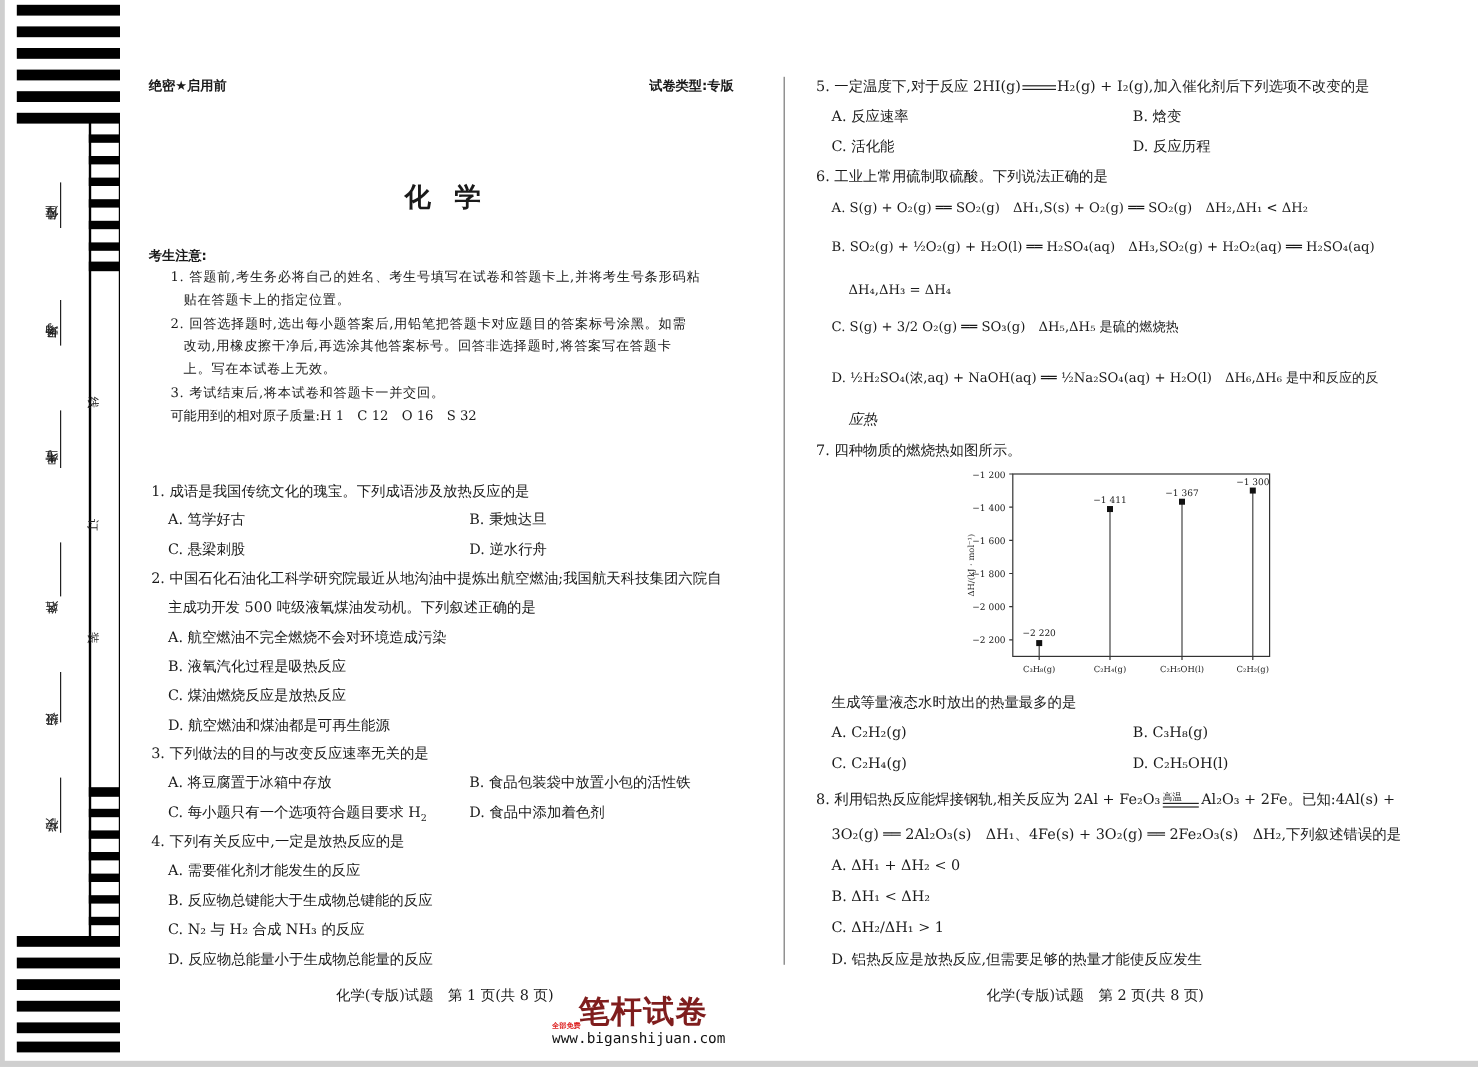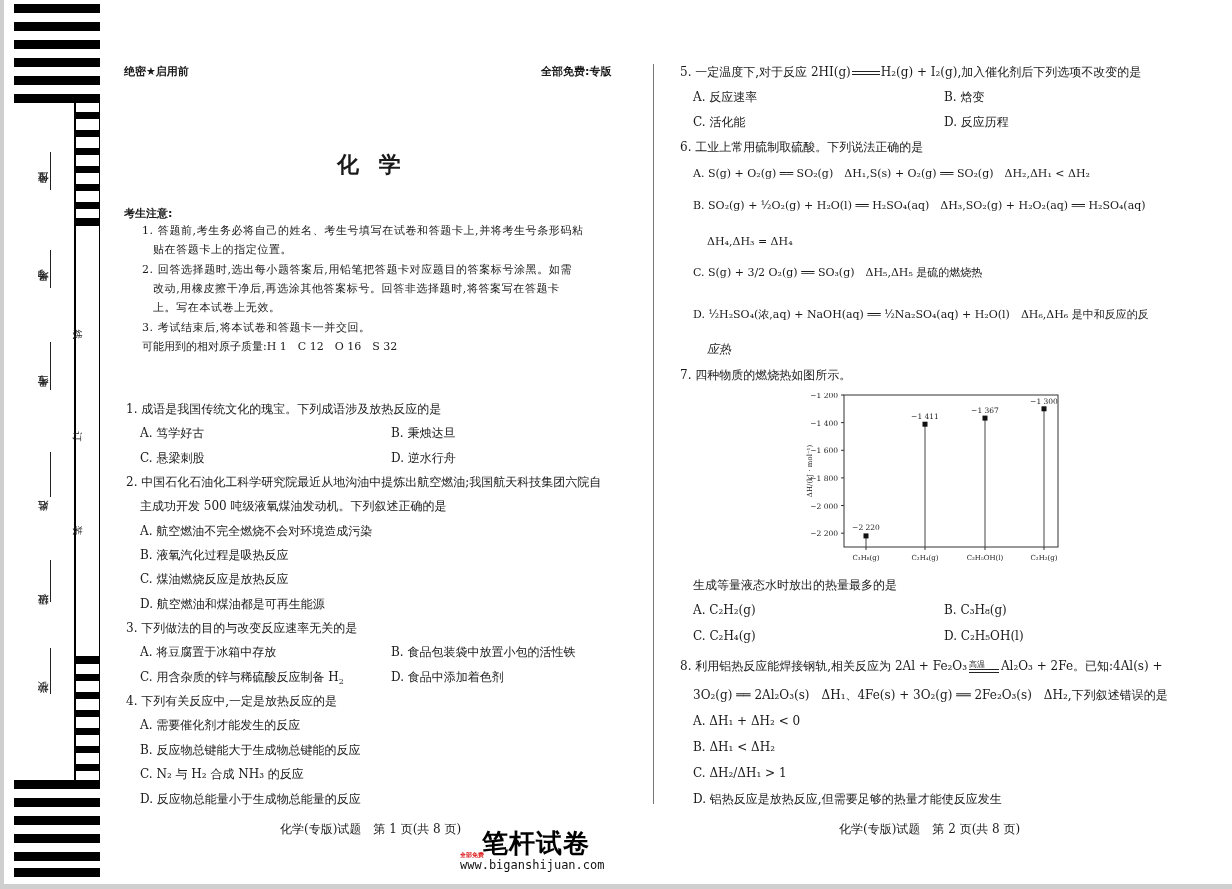--- a/index.html
+++ b/index.html
@@ -19,21 +19,21 @@
   .cond .c { display: block; }
   .cond .line { display: block; width: 30px; height: 4px; border-top: 1px solid #222; border-bottom: 1px solid #222; }
   
   .stripe { position: absolute; background: #000; }
   .vrule { position: absolute; background: #000; }
   .vlabel { position: absolute; writing-mode: vertical-rl; transform: rotate(180deg); font-size: 11px; font-family: "DejaVu Sans", "Liberation Sans", sans-serif; color: #222; }
   .vline { position: absolute; width: 1px; background: #222; }
   .sideword { position: absolute; font-size: 10px; writing-mode: vertical-rl; transform: rotate(90deg); color:#222; font-family: "DejaVu Sans", sans-serif;}
   .divider { position: absolute; left: 649px; top: 64px; width: 1px; height: 740px; background: #777; }
   .chart { position: absolute; left: 800px; top: 393px; width: 260px; height: 180px; }
-  .wm1 { font-family: "DejaVu Sans", "Liberation Sans", sans-serif; font-size: 26px; font-weight: bold; letter-spacing: 1px; color: #000000; }
+  .wm1 { font-family: "DejaVu Sans", "Liberation Sans", sans-serif; font-size: 26px; font-weight: bold; letter-spacing: 1px; color: #7f1d1d; }
   .wm2 { font-family: "DejaVu Sans Mono", "Liberation Mono", monospace; font-size: 12px; color: #111; }
   .wm3 { font-family: "DejaVu Sans", sans-serif; font-size: 6px; color: #d22; font-weight: bold; }
 </style>
 </head>
 <body>
 
 <div class="page">
 
   <div>
 
@@ -82,21 +82,21 @@
     <div class="vlabel" style="left:33px;top:614px;">班级</div>
     <div class="vline" style="left:46px;top:648px;height:46px;"></div>
     <div class="vlabel" style="left:33px;top:702px;">学校</div>
 
     <div class="sideword" style="left:80px;top:334px;">线</div>
     <div class="sideword" style="left:80px;top:436px;">订</div>
     <div class="sideword" style="left:80px;top:530px;">装</div>
   </div>
 
   <div class="abs sans t11" style="left:120px;top:64px;font-weight:bold;">绝密★启用前</div>
-  <div class="abs sans t11" style="left:537px;top:64px;font-weight:bold;">全部免费:专版</div>
+  <div class="abs sans t11" style="left:537px;top:64px;font-weight:bold;">试卷类型:专版</div>
   <div class="abs sans" style="left:333px;top:150px;font-size:22px;font-weight:bold;letter-spacing:6px;">化 学</div>
 
   <div>
     <div class="abs sans t11" style="left:120px;top:206px;font-weight:bold;">考生注意:</div>
     <div class="abs serif t11" style="left:138px;top:223px;letter-spacing:0.6px;">1. 答题前,考生务必将自己的姓名、考生号填写在试卷和答题卡上,并将考生号条形码粘</div>
     <div class="abs serif t11" style="left:149px;top:242px;letter-spacing:0.6px;">贴在答题卡上的指定位置。</div>
     <div class="abs serif t11" style="left:138px;top:262px;letter-spacing:0.6px;">2. 回答选择题时,选出每小题答案后,用铅笔把答题卡对应题目的答案标号涂黑。如需</div>
     <div class="abs serif t11" style="left:149px;top:281px;letter-spacing:0.6px;">改动,用橡皮擦干净后,再选涂其他答案标号。回答非选择题时,将答案写在答题卡</div>
     <div class="abs serif t11" style="left:149px;top:300px;letter-spacing:0.6px;">上。写在本试卷上无效。</div>
     <div class="abs serif t11" style="left:138px;top:320px;letter-spacing:0.6px;">3. 考试结束后,将本试卷和答题卡一并交回。</div>
@@ -118,21 +118,21 @@
     <div class="abs serif t12" style="left:136px;top:523px;">A. 航空燃油不完全燃烧不会对环境造成污染</div>
     <div class="abs serif t12" style="left:136px;top:547px;">B. 液氧汽化过程是吸热反应</div>
     <div class="abs serif t12" style="left:136px;top:571px;">C. 煤油燃烧反应是放热反应</div>
     <div class="abs serif t12" style="left:136px;top:596px;">D. 航空燃油和煤油都是可再生能源</div>
   </div>
 
   <div>
     <div class="abs serif t12" style="left:122px;top:620px;">3. 下列做法的目的与改变反应速率无关的是</div>
     <div class="abs serif t12" style="left:136px;top:644px;">A. 将豆腐置于冰箱中存放</div>
     <div class="abs serif t12" style="left:387px;top:644px;">B. 食品包装袋中放置小包的活性铁</div>
-    <div class="abs serif t12" style="left:136px;top:669px;"><span>C. 用含杂质的锌与稀硫酸反应制备 H</span><sub>2</sub></div>
+    <div class="abs serif t12" style="left:136px;top:669px;"><span>C. 每小题只有一个选项符合题目要求 H</span><sub>2</sub></div>
     <div class="abs serif t12" style="left:387px;top:669px;">D. 食品中添加着色剂</div>
   </div>
 
   <div>
     <div class="abs serif t12" style="left:122px;top:693px;">4. 下列有关反应中,一定是放热反应的是</div>
     <div class="abs serif t12" style="left:136px;top:717px;">A. 需要催化剂才能发生的反应</div>
     <div class="abs serif t12" style="left:136px;top:742px;">B. 反应物总键能大于生成物总键能的反应</div>
     <div class="abs serif t12" style="left:136px;top:766px;">C. N₂ 与 H₂ 合成 NH₃ 的反应</div>
     <div class="abs serif t12" style="left:136px;top:791px;">D. 反应物总能量小于生成物总能量的反应</div>
   </div>
@@ -232,14 +232,14 @@
     <div class="abs serif t12" style="left:676px;top:658px;">
       <span>8. 利用铝热反应能焊接钢轨,相关反应为 2Al + Fe₂O₃</span><span class="cond"><span class="c">高温</span><span class="line"></span></span><span>Al₂O₃ + 2Fe。已知:4Al(s) +</span>
     </div>
     <div class="abs serif t12" style="left:689px;top:687px;">3O₂(g) ══ 2Al₂O₃(s)　ΔH₁、4Fe(s) + 3O₂(g) ══ 2Fe₂O₃(s)　ΔH₂,下列叙述错误的是</div>
     <div class="abs serif t12" style="left:689px;top:713px;">A. ΔH₁ + ΔH₂ &lt; 0</div>
     <div class="abs serif t12" style="left:689px;top:739px;">B. ΔH₁ &lt; ΔH₂</div>
     <div class="abs serif t12" style="left:689px;top:765px;">C. ΔH₂/ΔH₁ &gt; 1</div>
     <div class="abs serif t12" style="left:689px;top:791px;">D. 铝热反应是放热反应,但需要足够的热量才能使反应发生</div>
   </div>
 
-  <div class="abs serif t12" style="left:835px;top:821px;">化学(专版)试题　第 2 页(共 8 页)</div>
+  <div class="abs serif t12" style="left:818px;top:821px;">化学(专版)试题　第 2 页(共 8 页)</div>
 </div>
 
 </body></html>

